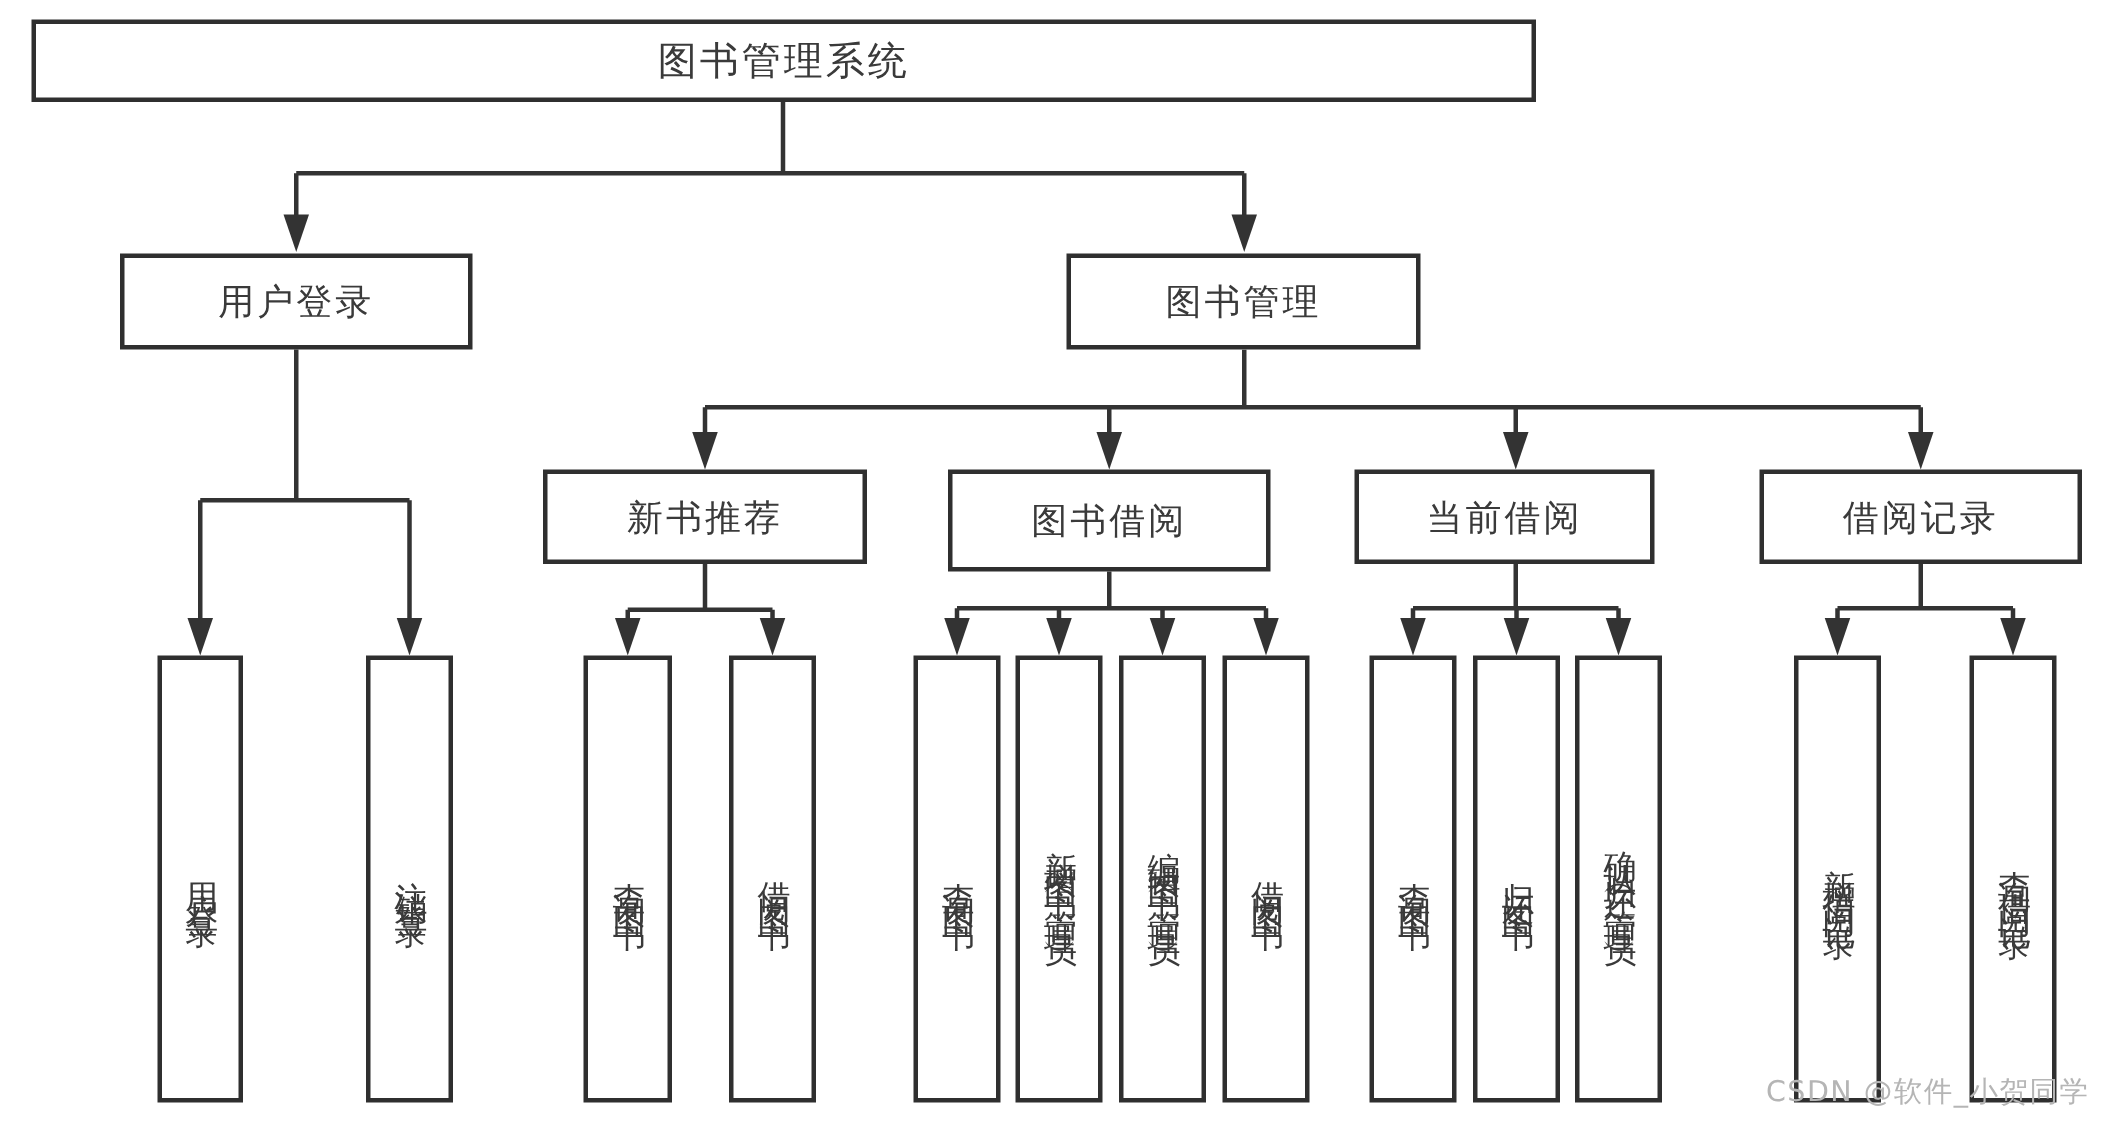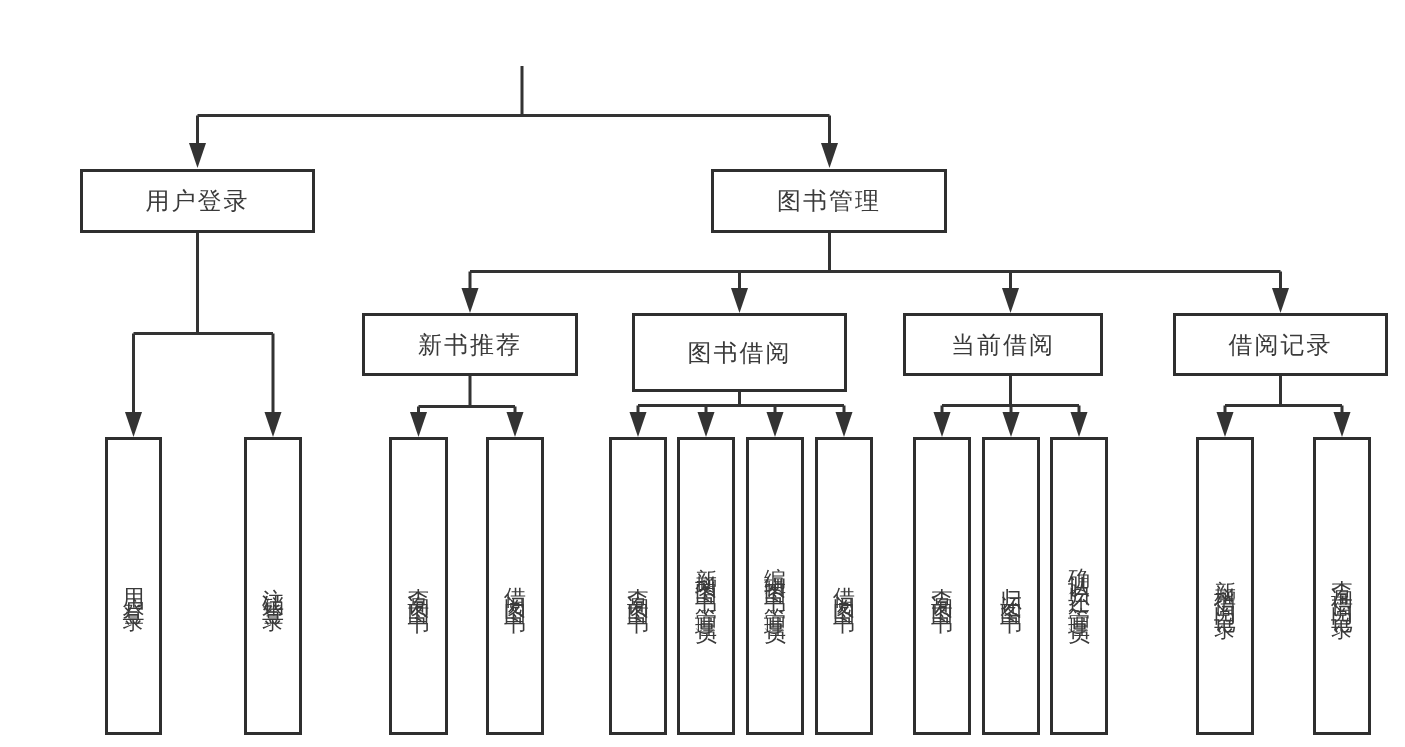--- a/index.html
+++ b/index.html
@@ -55,21 +55,21 @@
     color: #b5b5b5;
     letter-spacing: 1px;
     white-space: nowrap;
   }
 
   
   .pos-root   { left: 21px;   top: 13px;  width: 1003px; height: 55px; }
   .pos-l2a    { left: 80px;   top: 169px; width: 235px;  height: 64px; }
   .pos-l2b    { left: 711px;  top: 169px; width: 236px;  height: 64px; }
   .pos-l3a    { left: 362px;  top: 313px; width: 216px;  height: 63px; }
-  .pos-l3b    { left: 632px;  top: 313px; width: 215px;  height: 79px; }
+  .pos-l3b    { left: 632px;  top: 313px; width: 215px;  height: 68px; }
   .pos-l3c    { left: 903px;  top: 313px; width: 200px;  height: 63px; }
   .pos-l3d    { left: 1173px; top: 313px; width: 215px;  height: 63px; }
   .leaf-node  { top: 437px; height: 298px; }
   .pos-a1 { left: 105px;  width: 57px; }
   .pos-a2 { left: 244px;  width: 58px; }
   .pos-b1 { left: 389px;  width: 59px; }
   .pos-b2 { left: 486px;  width: 58px; }
   .pos-c1 { left: 609px;  width: 58px; }
   .pos-c2 { left: 677px;  width: 58px; }
   .pos-c3 { left: 746px;  width: 58px; }
@@ -114,20 +114,23 @@
     <path d="M1010.5 376 V407 M942 405.5 H1079 M942 405.5 V416 M1011 407 V416 M1079 405.5 V416"></path>
     <polygon points="942,437 933.5,412 950.5,412"></polygon>
     <polygon points="1011,437 1002.5,412 1019.5,412"></polygon>
     <polygon points="1079,437 1070.5,412 1087.5,412"></polygon>
 
     <path d="M1280.5 376 V407 M1225 405.5 H1342 M1225 405.5 V416 M1342 405.5 V416"></path>
     <polygon points="1225,437 1216.5,412 1233.5,412"></polygon>
     <polygon points="1342,437 1333.5,412 1350.5,412"></polygon>
   </svg>
 
+  <div class="node h-node root-node pos-root">
+    <span>图书管理系统</span>
+  </div>
 
   <div class="node h-node pos-l2a">
     <span>用户登录</span>
   </div>
   <div class="node h-node pos-l3a">
     <span>新书推荐</span>
   </div>
 
   <div class="node h-node pos-l2b">
     <span>图书管理</span>
@@ -179,14 +182,15 @@
     <span class="v-text">确认归还（管理员）</span>
   </div>
 
   <div class="node leaf-node pos-e1">
     <span class="v-text">新增借阅记录</span>
   </div>
   <div class="node leaf-node pos-e2">
     <span class="v-text">查询借阅记录</span>
   </div>
 
+  <div class="watermark">CSDN @软件_小贺同学</div>
 
 </div>
 
 </body></html>

